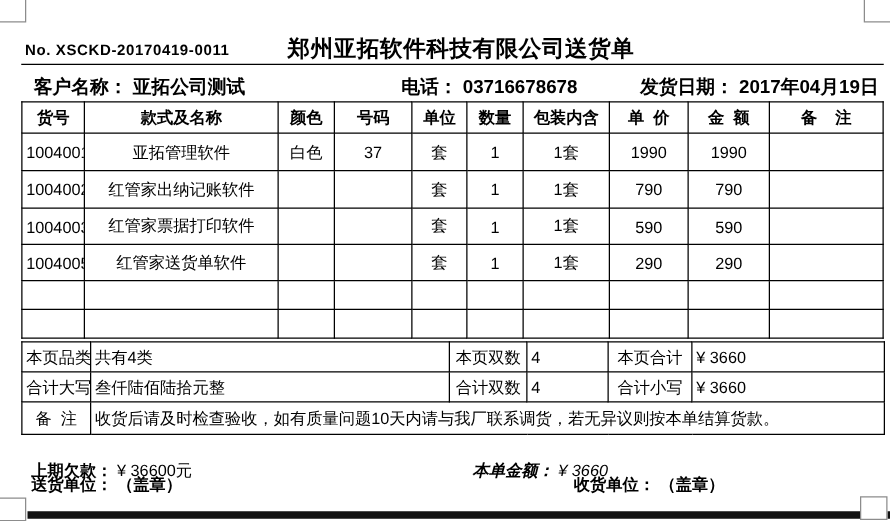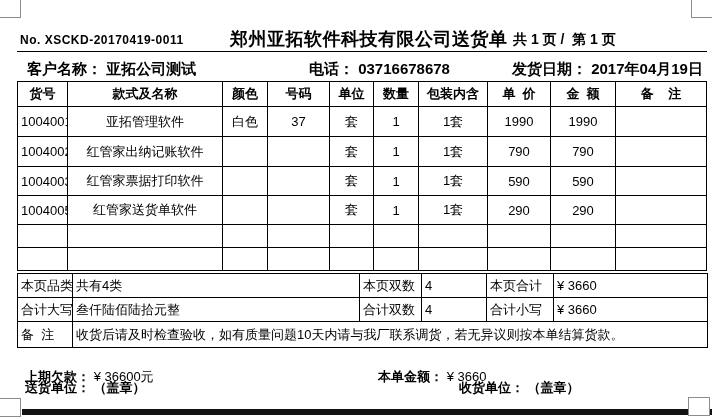--- a/index.html
+++ b/index.html
@@ -17,55 +17,54 @@
   
   .bottom-strip { position:absolute; left:22px; top:409px; width:690px; height:6px; background:#121212; z-index:4; }
 
   .doc-no { position:absolute; left:20px; top:33px; font-size:12px; font-weight:bold; letter-spacing:0.5px; white-space:pre;text-align:right; }
   .company-title { position:absolute; left:230px; top:27px; font-size:18px; font-weight:bold; letter-spacing:0.5px; white-space:pre; }
   .page-info { position:absolute; left:513px; top:31px; font-size:14px; font-weight:bold; white-space:pre; }
 
   .info-line { position:absolute; left:17px; top:51px; width:690px; border-top:1px solid #000; }
   .info-item { position:absolute; top:60px; font-size:15px; font-weight:bold; white-space:pre; }
   .info-customer { left:27px; }
-  .info-phone { left:283px;padding-left:26px; }
+  .info-phone { left:295px;padding-left:26px; }
   .info-date { left:512px; }
 
   table { border-collapse:collapse; table-layout:fixed; }
   td, th { border:1px solid #000; font-size:13px; padding:0 3px; overflow:hidden; vertical-align:middle; white-space:nowrap; }
   th { font-weight:bold; text-align:center; white-space:pre; }
   .ac { text-align:center;margin-top:48px; }
   .al { text-align:left; }
 
   .items { position:absolute; left:17px; top:81px; width:690px; }
   .summary { position:absolute; left:17px; top:273px; width:690px; }
-  .summary td.lab { white-space:pre; }
+  .summary td.lab { text-align:center; white-space:pre; }
   .summary td.val { text-align:left; }
 
   .footer-item { position:absolute; top:368px; font-size:13px; white-space:pre; }
   .footer-item .lab { font-weight:bold; }
-  .f0 { left:25px; } .f1 { left:211px; } .f2 { left:378px; } .f3 { left:596px; }
+  .f0 { left:25px; } .f1 { left:211px; } .f2 { left:378px;font-style:italic; } .f3 { left:596px; }
   .sign { position:absolute; top:379px; font-size:13px; font-weight:bold; white-space:pre; }
   .sign-deliver { left:25px; }
   .sign-receive { left:459px; }
 </style>
 </head>
 <body>
 
 <div class="page">
 
   <div class="corner c-tl"></div>
   <div class="corner c-tr"></div>
   <div class="corner c-bl"></div>
   <div class="corner c-br"></div>
   <div class="bottom-strip"></div>
 
   <div class="doc-no">No. XSCKD-20170419-0011</div>
   <div class="company-title">郑州亚拓软件科技有限公司送货单</div>
-  <div class="page-info">共 1 页 /  第 1 页</div>
 
   <div class="info-line"></div>
   <div class="info-item info-customer">客户名称： 亚拓公司测试</div>
   <div class="info-item info-phone">电话： 03716678678</div>
   <div class="info-item info-date">发货日期： 2017年04月19日</div>
 
   <table class="items">
     <colgroup>
       <col style="width:50px">
         <col style="width:155px">

